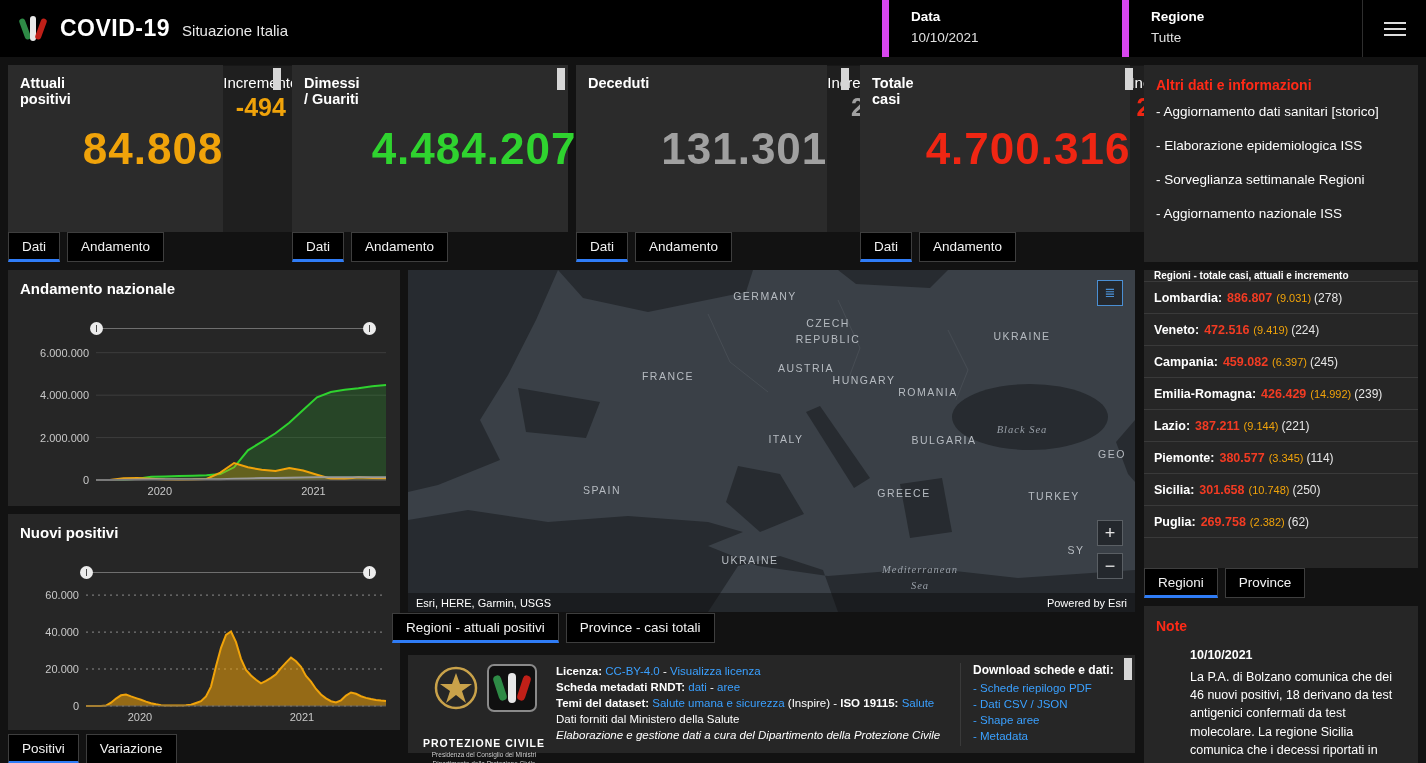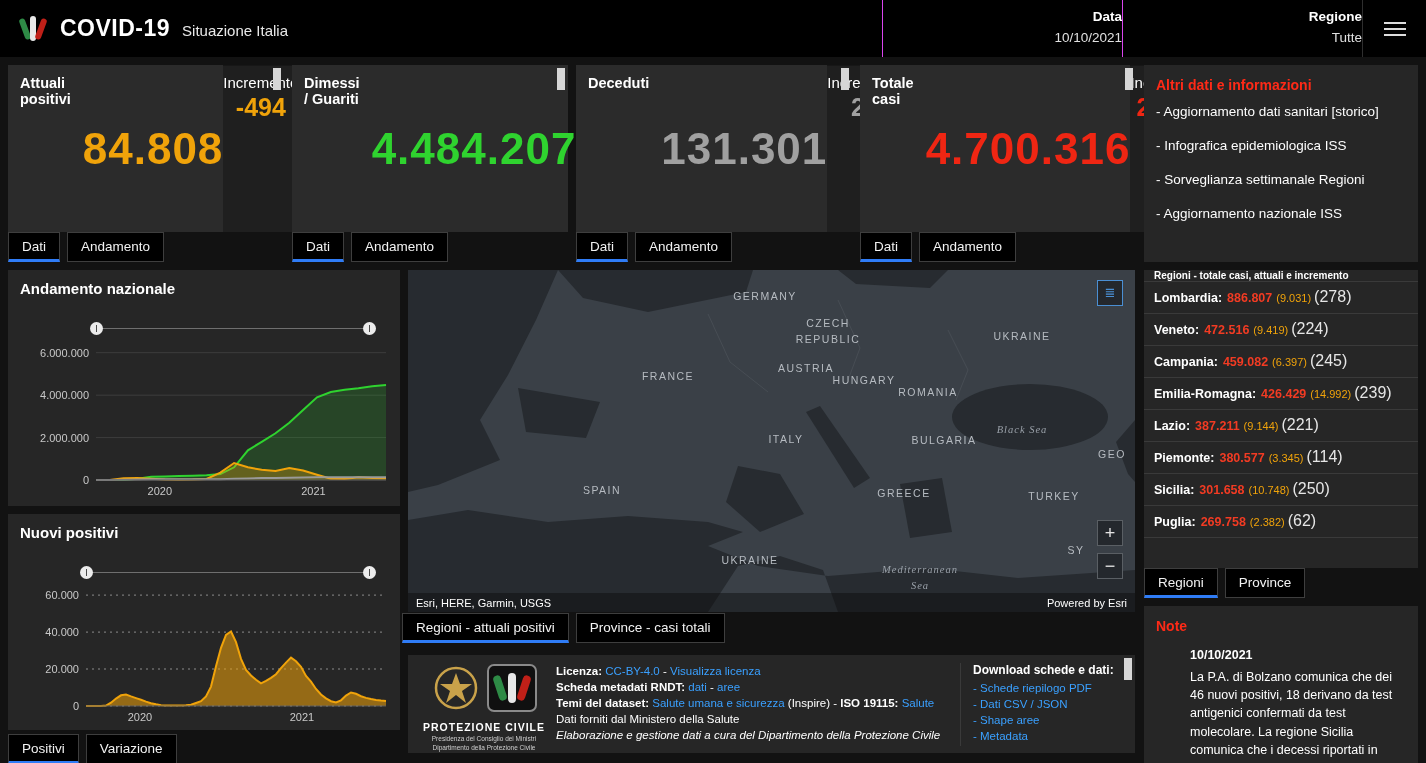--- a/index.html
+++ b/index.html
@@ -6,21 +6,21 @@
   body {
     width: 1426px; height: 763px; overflow: hidden; position: relative;
     background: #121212; color: #fff;
     font-family: "Liberation Sans", sans-serif;
   }
   
   .header { position: absolute; top:0; left:0; width:1426px; height:57px; background:#000; display:flex; align-items:stretch; }
   .brand { display:flex; align-items:center; gap:10px; padding-left:16px; flex:1; }
   .brand-title { font-size:23px; font-weight:700; letter-spacing:0.5px; }
   .brand-sub { font-size:15px; color:#e8e8e8; margin-left:2px; position:relative; top:2px; }
-  .hdr-box { width:240px; border-left:1px solid #d946ef; padding:9px 0;text-align:right; }
+  .hdr-box { width:240px; border-left:7px solid #d946ef; padding:9px 22px; }
   .hdr-label { font-size:13.5px; font-weight:700; }
   .hdr-value { font-size:13.5px; color:#e0e0e0; margin-top:6px; }
   .hdr-menu { width:64px; border-left:1px solid #2e2e2e; display:flex; align-items:center; justify-content:center; cursor:pointer; }
   .burger span { display:block; width:22px; height:2px; background:#ddd; margin:4px 0; }
   
   .card { position:absolute; top:65px; width:276px; height:167px; background:#2b2b2b; display:flex; flex-direction:row; }
   #card1{left:8px} #card2{left:292px} #card3{left:576px} #card4{left:860px}
   .card-title { padding:10px 12px 0; font-size:14.5px; font-weight:700; }
   .big { flex:1; display:flex; align-items:center; justify-content:center; font-size:44px; font-weight:700; letter-spacing:1px; }
   .inc { background:#1f1f1f; border-top:1px solid #171717; text-align:center; padding:8px 0 11px; }
@@ -38,21 +38,21 @@
   #altri { left:1144px; top:65px; width:274px; height:197px; }
   .red-head { color:#ff2a17; font-size:14px; font-weight:700; padding:12px 12px 10px; }
   .alink { color:#fdfdfd; font-size:13.5px; margin:0 12px 15px; line-height:1.4; cursor:pointer; }
   
   #regions { left:1144px; top:270px; width:274px; height:298px; }
   .rheader { font-size:10px; font-weight:700; padding:0 10px; border-bottom:1px solid #3a3a3a; }
   .rrow { padding:6px 10px 7px; border-bottom:1px solid #3a3a3a; cursor:pointer; white-space:nowrap; }
   .rname { font-size:12.5px; font-weight:700; margin-right:5px; }
   .rtotal { font-size:12.5px; font-weight:700; color:#f23b23; margin-right:4px; }
   .rdelta { font-size:11px; color:#f0a30a; margin-right:3px; }
-  .rinc { font-size:16px; color:#e6e6e6; }
+  .rinc { font-size:12px; color:#e6e6e6; }
   #regions-tabs { left:1144px; top:568px; }
   
   #note { left:1144px; top:606px; width:274px; height:157px; }
   .note-content { margin:2px 14px 0 46px; font-size:12.5px; line-height:1.45; }
   .note-date { font-weight:700; margin-bottom:4px; }
   
   #andamento { left:8px; top:270px; width:392px; height:236px; }
   #nuovi { left:8px; top:514px; width:392px; height:216px; }
   .chart-title { font-size:15px; font-weight:700; padding:10px 12px 0; }
   .chart-svg { position:absolute; left:6px; top:64px; }
@@ -67,26 +67,26 @@
   
   #map { left:408px; top:270px; width:727px; height:342px; background:#3a4047; overflow:hidden; cursor:grab; }
   .map-label { position:absolute; transform:translate(-50%,0); color:#b6bbc1; font-size:10.5px; letter-spacing:1.5px; white-space:nowrap; }
   .map-label.sea-label { font-family:"Liberation Serif", serif; font-style:italic; color:#9aa1a9; letter-spacing:1px; }
   .map-label.wrap { white-space:pre; text-align:center; line-height:1.5; }
   .attrib-bar { position:absolute; left:0; right:0; bottom:0; height:19px; background:rgba(10,10,10,0.45); font-size:11px; color:#fff; display:flex; justify-content:space-between; align-items:center; padding:0 8px; }
   .map-btn { position:absolute; right:12px; width:26px; height:26px; background:#24282d; border:1px solid #5a5f64; color:#e4e4e4; font-size:18px; line-height:24px; text-align:center; cursor:pointer; }
   #legend-btn { top:10px; border-color:#4a8fd4; color:#4a8fd4; font-size:13px; }
   #zoom-in { bottom:66px; }
   #zoom-out { bottom:33px; }
-  #map-tabs { left:402px; top:613px; }
+  #map-tabs { left:392px; top:613px; }
   
   #footer { left:408px; top:655px; width:727px; height:98px; }
   .logos { position:absolute; left:10px; top:8px; width:132px; text-align:center; }
   .logos svg { display:inline-block; }
-  .logo-title { font-size:10.5px; font-weight:700; letter-spacing:1px; margin-top:4px; }
+  .logo-title { font-size:10.5px; font-weight:700; letter-spacing:1px; margin-top:20px; }
   .logo-sub { font-size:6.5px; color:#cfcfcf; margin-top:2px; }
   .lic { position:absolute; left:148px; top:8px; width:400px; font-size:11.5px; line-height:16px; }
   .lic .bold { font-weight:700; }
   .lic .it { font-style:italic; }
   .blue { color:#3aa0ff; cursor:pointer; }
   .dl { position:absolute; left:552px; top:8px; width:168px; border-left:1px solid #3a3a3a; padding-left:12px; }
   .dl-title { font-size:12px; font-weight:700; margin-bottom:5px; }
   .dl-link { font-size:11.5px; color:#3aa0ff; margin-bottom:4px; cursor:pointer; }
 </style>
 </head>
@@ -173,21 +173,21 @@
 <div class="tabs" id="tabs4">
   <div class="tab active">Dati</div>
   <div class="tab">Andamento</div>
 </div>
 
 <div class="panel" id="altri">
   <div class="red-head">Altri dati e informazioni</div>
   <div>
 
   <div class="alink">- Aggiornamento dati sanitari [storico]</div>
-      <div class="alink">- Infografica epidemiologica ISS</div>
+      <div class="alink">- Elaborazione epidemiologica ISS</div>
       <div class="alink">- Sorveglianza settimanale Regioni</div>
       <div class="alink">- Aggiornamento nazionale ISS</div>
     </div>
 </div>
 
 <div class="panel" id="andamento">
   <div class="chart-title">Andamento nazionale</div>
   <div class="slider" id="slider-and">
     <div class="track"></div>
     <div class="handle left"></div>

